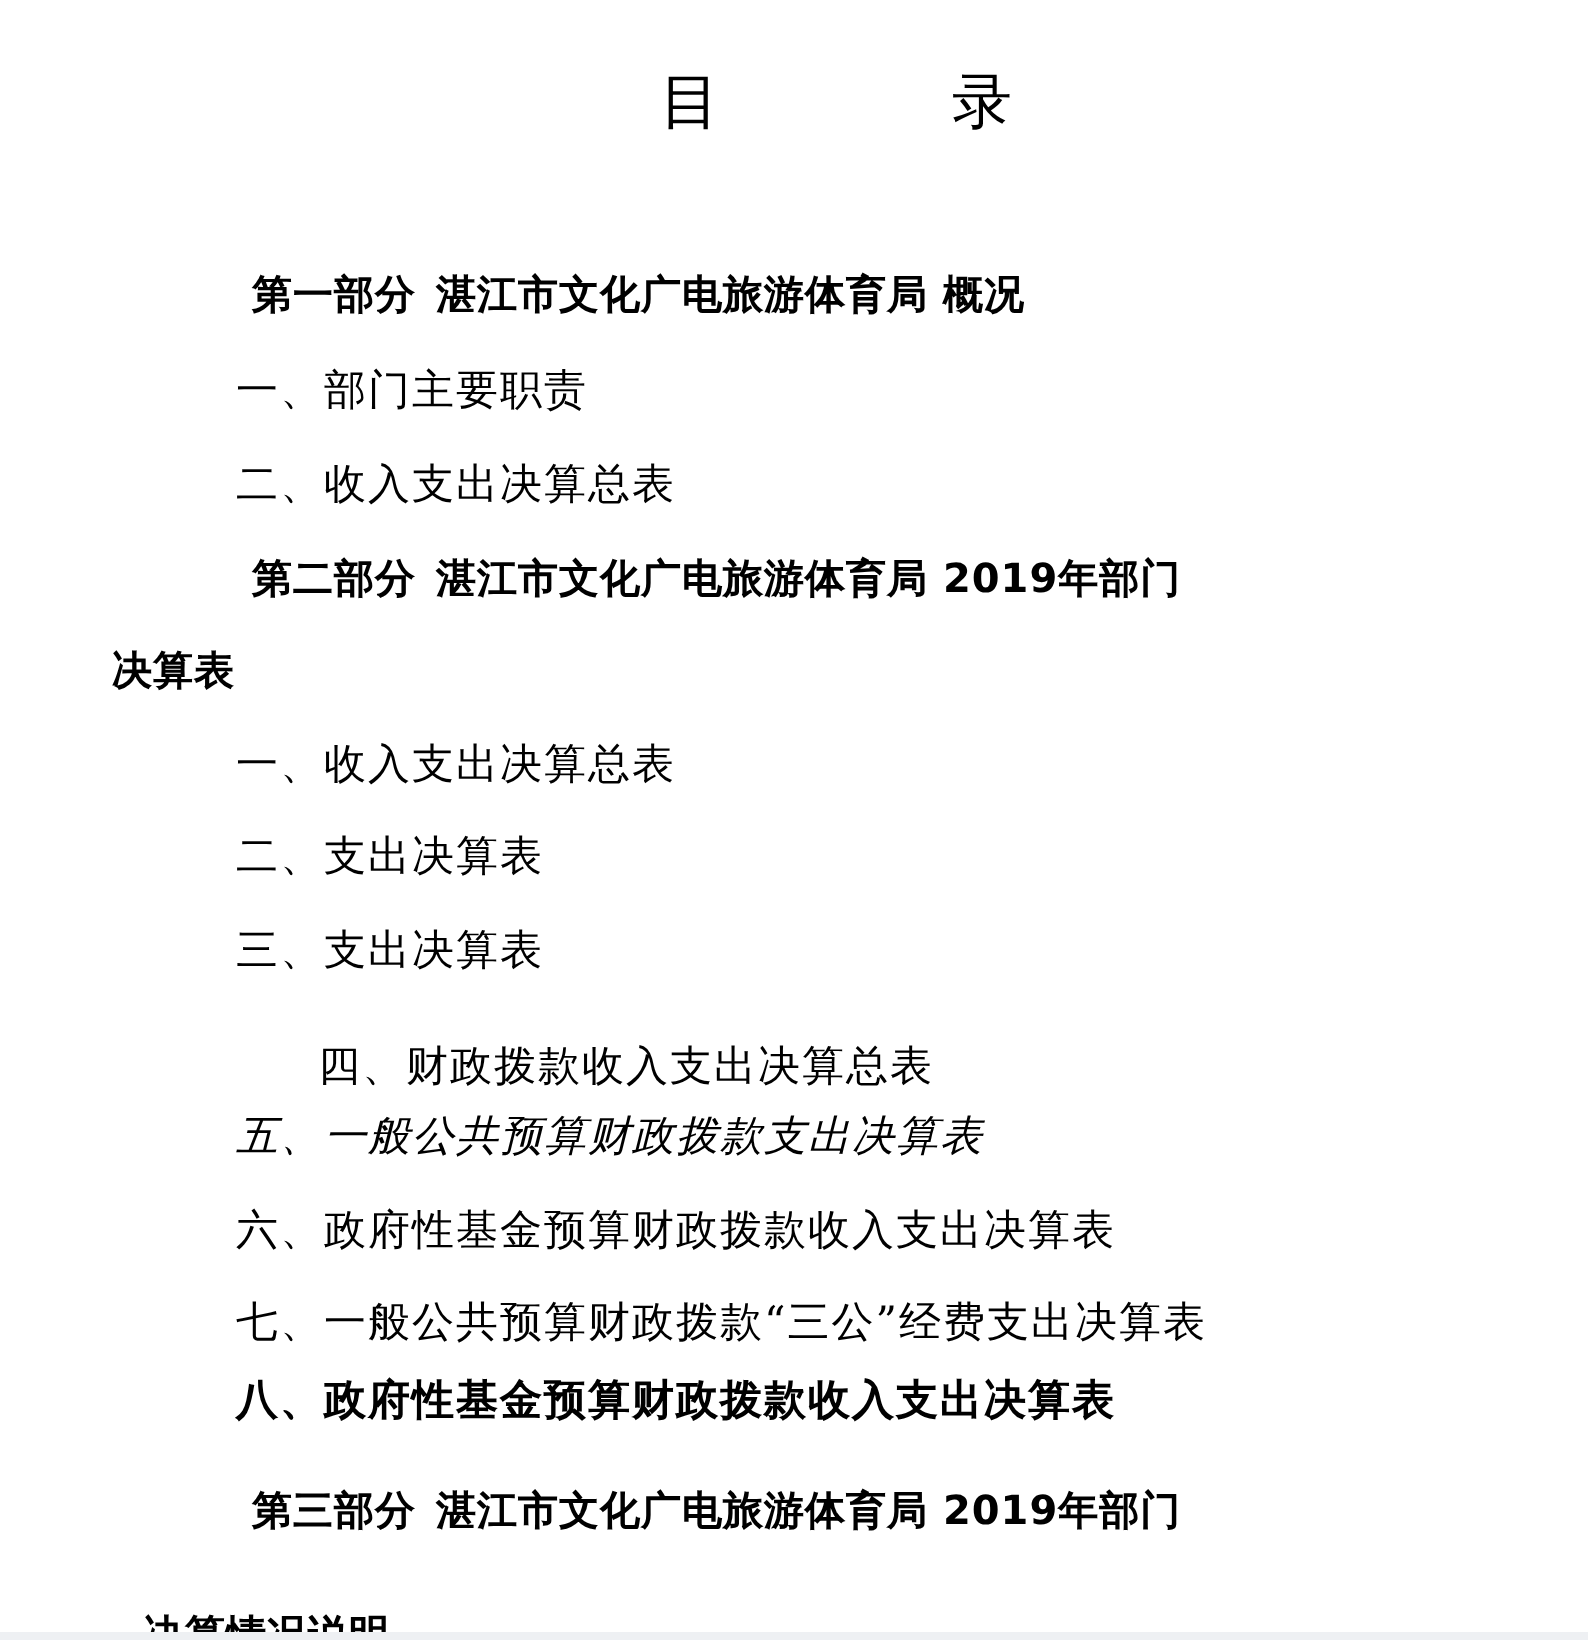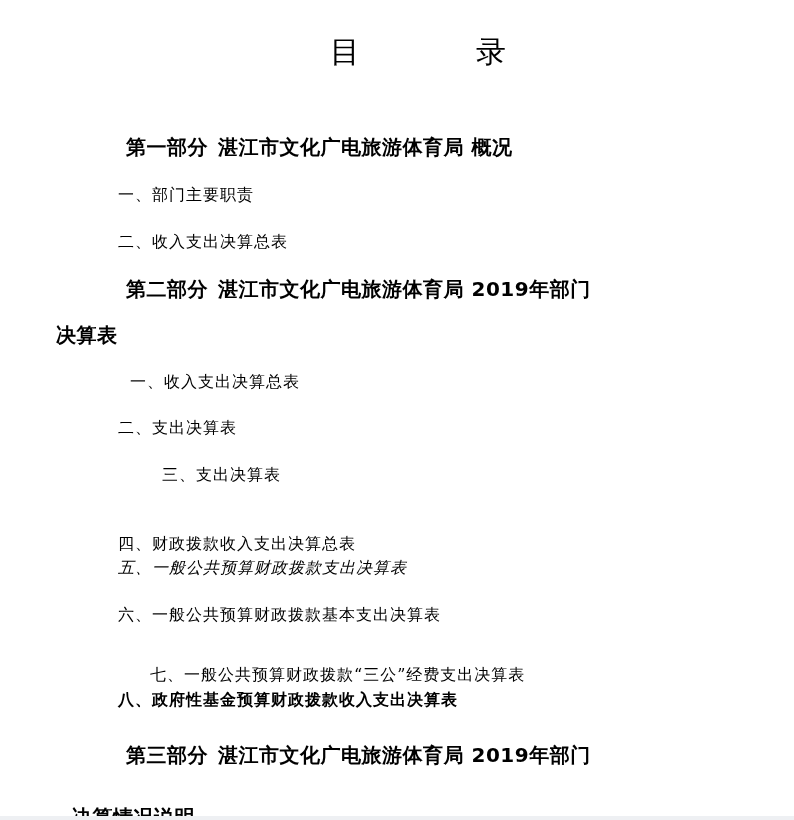--- a/index.html
+++ b/index.html
@@ -6,47 +6,47 @@
   body { width:794px; height:820px; overflow:hidden; position:relative;
          font-family:"DejaVu Serif","Liberation Serif",serif; color:#000; }
   .page-bottom { position:absolute; left:0; right:0; bottom:0; height:4px; background:#eef0f3; }
   .title { position:absolute; top:32px; left:0; width:794px; height:40px; }
   .title span { position:absolute; top:0; font-size:30px; line-height:40px; }
   .t1 { left:330px; }
   .t2 { left:476px; }
   .h { position:absolute; font-family:"DejaVu Sans","Liberation Sans",sans-serif; font-weight:bold;
        font-size:20px; line-height:34px; letter-spacing:0.5px; white-space:nowrap; }
   .h .sp { display:inline-block; width:10px; }
-  .item { position:absolute; left:118px; font-size:16px; line-height:30px; white-space:nowrap; letter-spacing:1px; }
+  .item { position:absolute; left:118px; font-size:21px; line-height:30px; white-space:nowrap; letter-spacing:1px; }
 </style>
 </head>
 <body>
 
 <div class="title">
   <span class="t1">目</span>
   <span class="t2">录</span>
 </div>
 
 <div class="h" style="top:130px;left:126px;">
   <span>第一部分</span><span class="sp"></span><span>湛江市文化广电旅游体育局 概况</span>
 </div>
 <div class="item" style="top:180px;">一、部门主要职责</div>
 <div class="item" style="top:227px;">二、收入支出决算总表</div>
 
 <div class="h" style="top:272px;left:126px;">
   <span>第二部分</span><span class="sp"></span><span>湛江市文化广电旅游体育局 2019年部门</span>
 </div>
 <div class="h" style="top:318px;left:56px;">决算表</div>
-<div class="item" style="top:367px;margin-left:12px;">一、收入支出决算总表</div>
+<div class="item" style="top:367px;">一、收入支出决算总表</div>
 <div class="item" style="top:413px;">二、支出决算表</div>
-<div class="item" style="top:460px;margin-left:44px;">三、支出决算表</div>
-<div class="item" style="top:529px;">四、财政拨款收入支出决算总表</div>
+<div class="item" style="top:460px;">三、支出决算表</div>
+<div class="item" style="top:518px;margin-left:41px;">四、财政拨款收入支出决算总表</div>
 <div class="item" style="top:553px;font-style:italic;">五、一般公共预算财政拨款支出决算表</div>
-<div class="item" style="top:600px;">六、一般公共预算财政拨款基本支出决算表</div>
-<div class="item" style="top:660px;margin-left:32px;">七、一般公共预算财政拨款“三公”经费支出决算表</div>
+<div class="item" style="top:600px;">六、政府性基金预算财政拨款收入支出决算表</div>
+<div class="item" style="top:646px;">七、一般公共预算财政拨款“三公”经费支出决算表</div>
 <div class="item" style="top:685px;font-weight:bold;">八、政府性基金预算财政拨款收入支出决算表</div>
 
 <div class="h" style="top:738px;left:126px;text-align:center;">
   <span>第三部分</span><span class="sp"></span><span>湛江市文化广电旅游体育局 2019年部门</span>
 </div>
 <div class="h" style="top:800px;left:72px;">决算情况说明</div>
 
 <div class="page-bottom"></div>
 
 </body></html>

